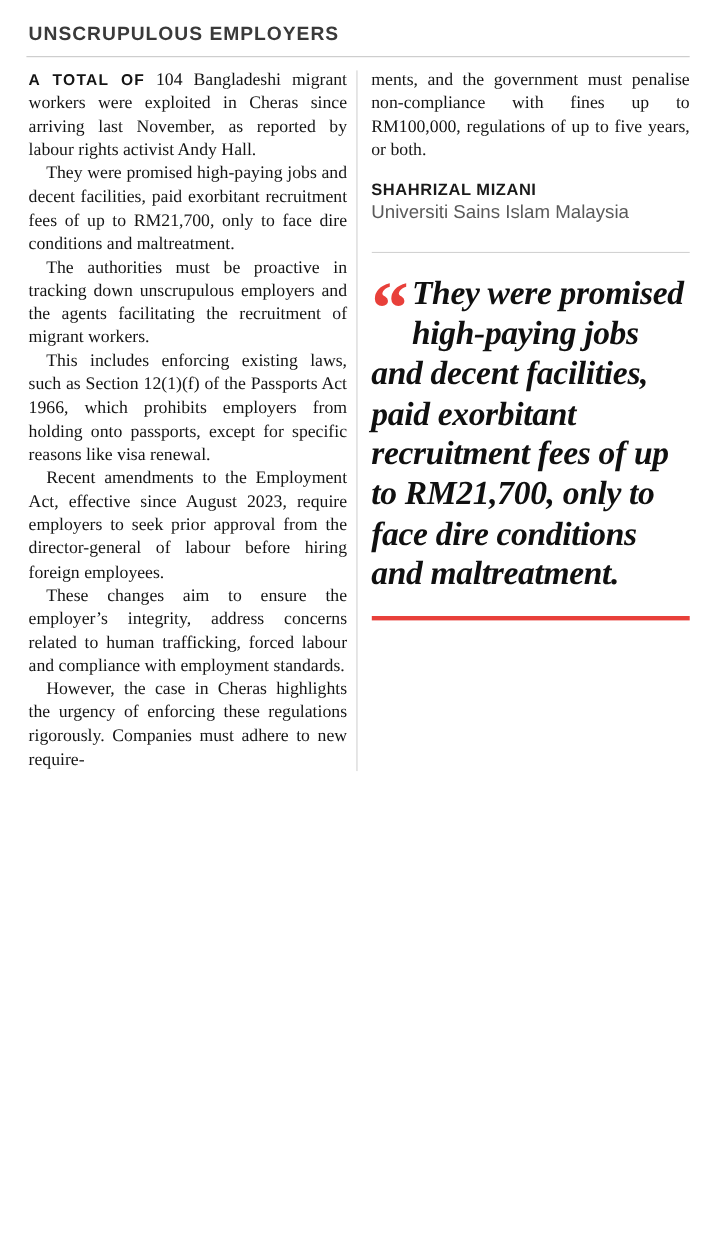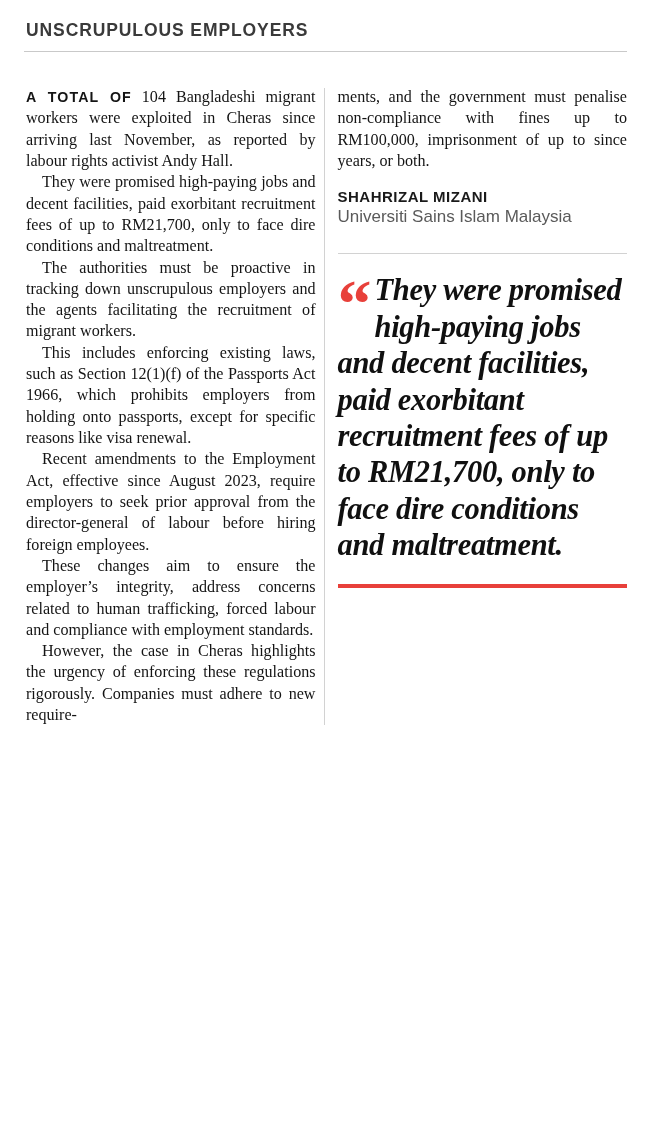--- a/index.html
+++ b/index.html
@@ -61,21 +61,21 @@
     color: #111;
     transform: scaleX(0.88);
     transform-origin: left center;
     white-space: pre-line;
   }
 
   
   .body-area {
     display: flex;
     gap: 22px;
-    margin-top: 34px;
+    margin-top: 10px;
     padding-left: 4px;
   }
   .col {
     width: 291px;
     position: relative;
   }
   .col-rule {
     position: absolute;
     left: -14px;
     top: 2px;
@@ -166,21 +166,21 @@
       <p class="para">They were promised high-paying jobs and decent facilities, paid exorbitant recruitment fees of up to RM21,700, only to face dire conditions and maltreatment.</p>
       <p class="para">The authorities must be proactive in tracking down unscrupulous employers and the agents facilitating the recruitment of migrant workers.</p>
       <p class="para">This includes enforcing existing laws, such as Section 12(1)(f) of the Passports Act 1966, which prohibits employers from holding onto passports, except for specific reasons like visa renewal.</p>
       <p class="para">Recent amendments to the Employment Act, effective since August 2023, require employers to seek prior approval from the director-general of labour before hiring foreign employees.</p>
       <p class="para">These changes aim to ensure the employer’s integrity, address concerns related to human trafficking, forced labour and compliance with employment standards.</p>
       <p class="para">However, the case in Cheras highlights the urgency of enforcing these regulations rigorously. Companies must adhere to new require-</p>
     </div>
 
     <div class="col">
       <div class="col-rule"></div>
-      <p class="para">ments, and the government must penalise non-compliance with fines up to RM100,000, imprisonment of up to since years, or both.</p>
+      <p class="para">ments, and the government must penalise non-compliance with fines up to RM100,000, regulations of up to five years, or both.</p>
 
       <div class="byline">
         <div class="byline-name">SHAHRIZAL MIZANI</div>
         <div class="byline-affil">Universiti Sains Islam Malaysia</div>
       </div>
 
       <div class="pullquote">
         <span class="quote-mark">“</span>
         <div class="quote-text">They were promised high-paying jobs and decent facilities, paid exorbitant recruitment fees of up to RM21,700, only to face dire conditions and maltreatment.</div>
         <div class="quote-rule"></div>

